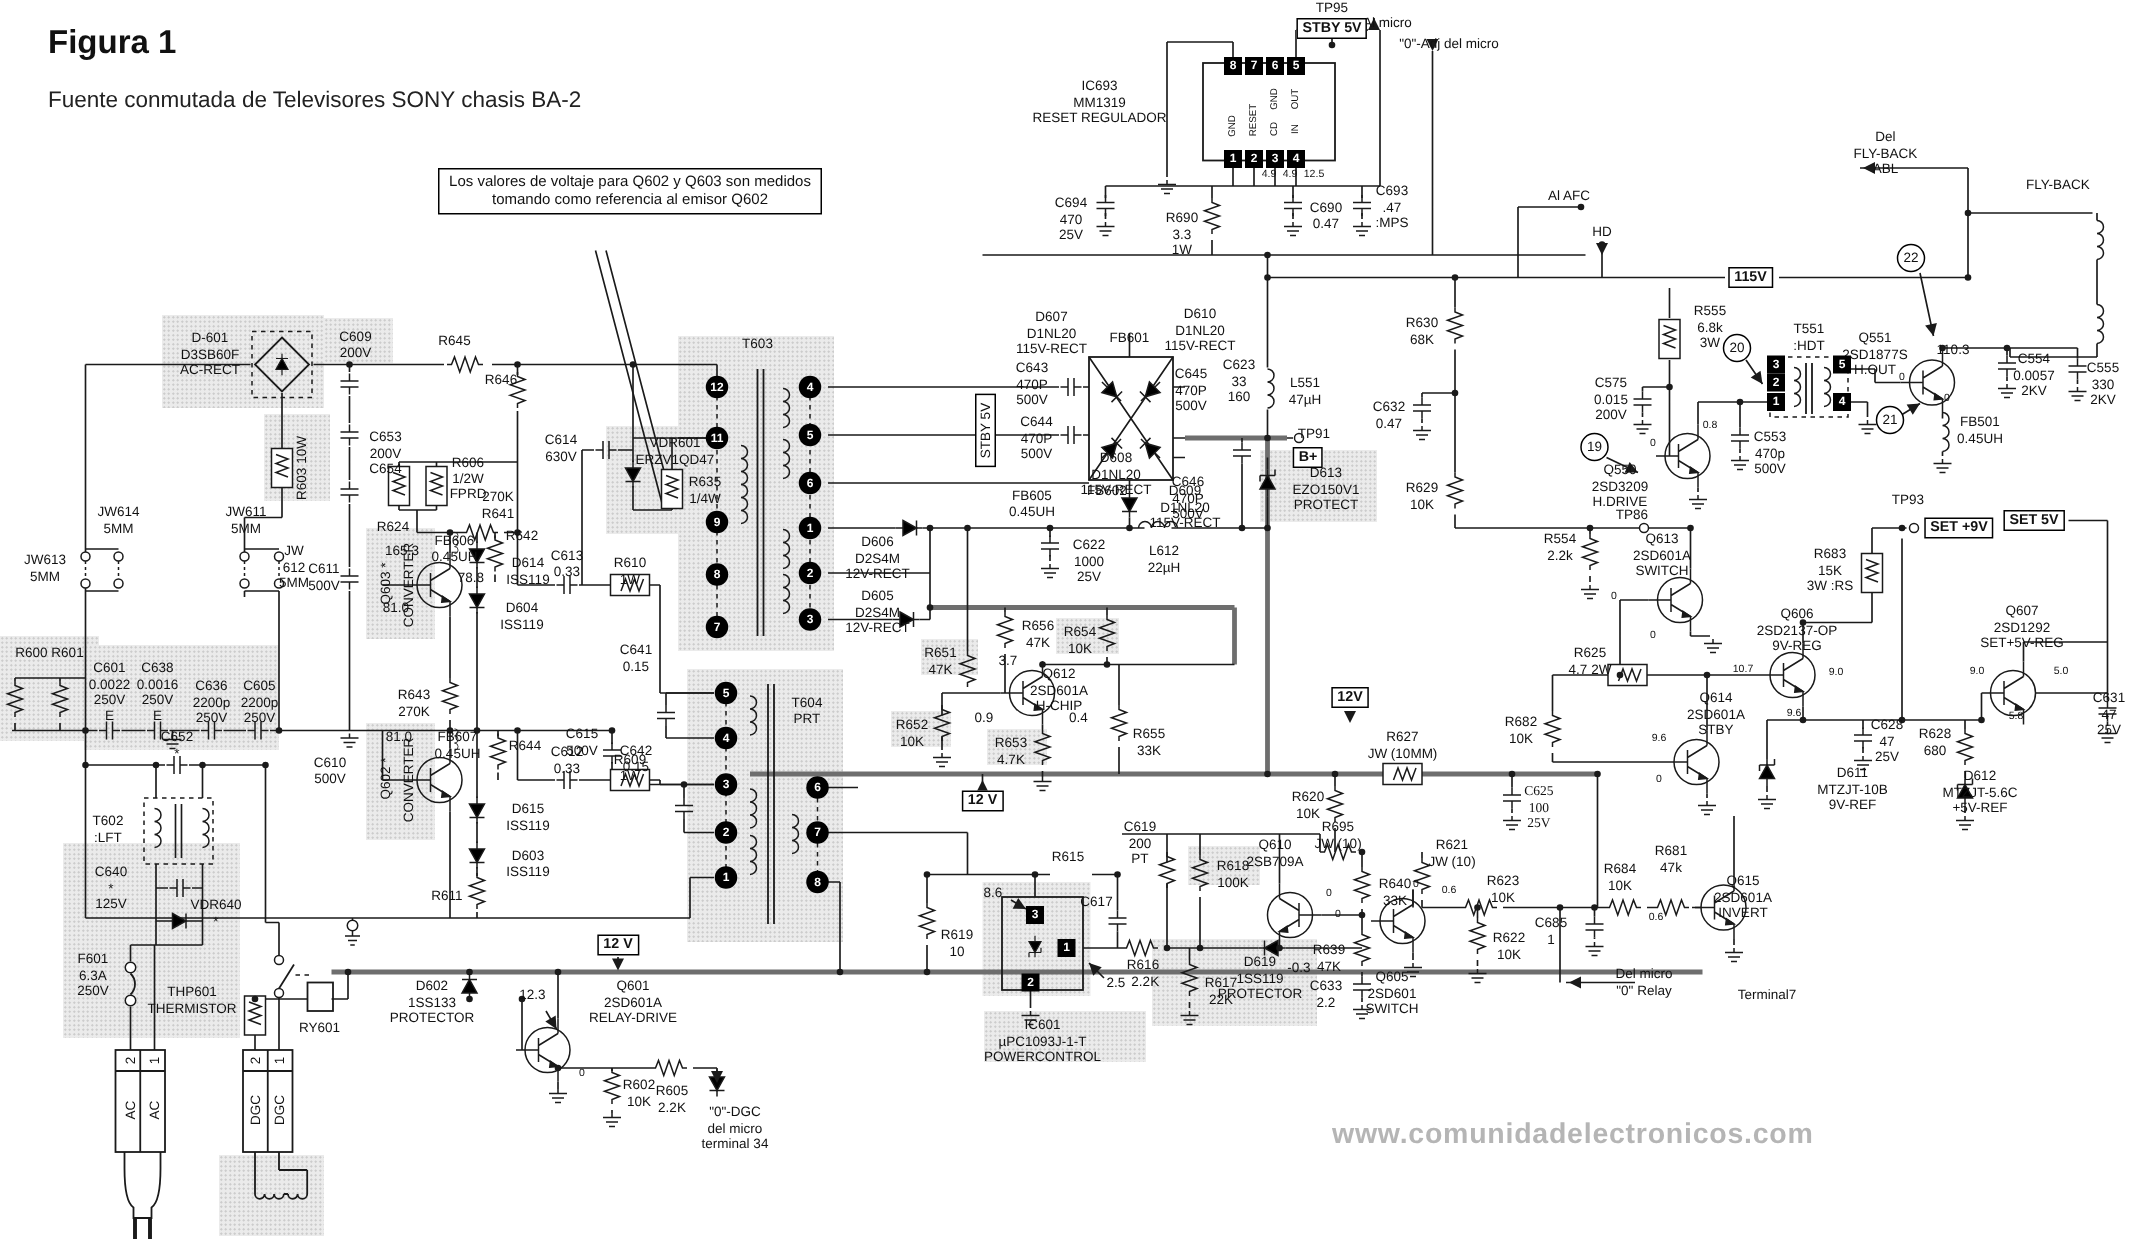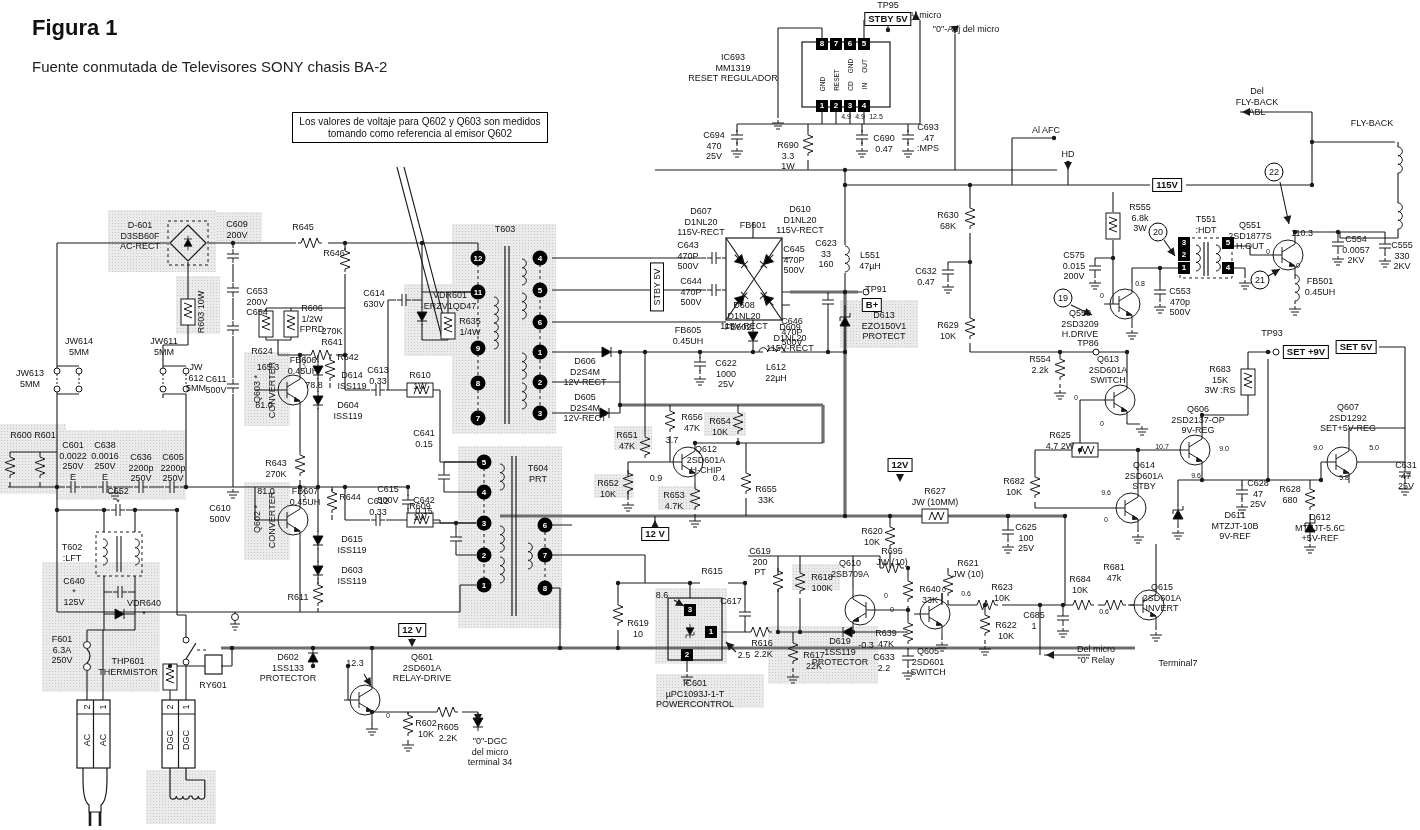--- a/index.html
+++ b/index.html
@@ -602,21 +602,21 @@
       <div class="lbl l" style="left: 706px; top: 444px;">Q612
 2SD601A
 H-CHIP</div>
       <div class="lbl" style="left: 672px; top: 435px;">3.7</div>
       <div class="lbl" style="left: 656px; top: 473px;">0.9</div>
       <div class="lbl" style="left: 719px; top: 473px;">0.4</div>
       <div class="lbl" style="left: 935px; top: 486px;">R627
 JW (10MM)</div>
       <div class="lbl" style="left: 872px; top: 526px;">R620
 10K</div>
-      <div class="lbl" style="left: 1026px; top: 522px;">C625
+      <div class="lbl" style="left: 1026px; top: 522px; font-family: Liberation Serif, serif;">C625
 100
 25V</div>
       <div class="lbl" style="left: 760px; top: 546px;">C619
 200
 PT</div>
       <div class="lbl" style="left: 822px; top: 572px;">R618
 100K</div>
       <div class="lbl" style="left: 712px; top: 566px;">R615</div>
       <div class="lbl" style="left: 731px; top: 596px;">C617</div>
       <div class="lbl" style="left: 662px; top: 590px;">8.6</div>
@@ -845,13 +845,14 @@
       <div class="icpin" style="left: 1184px; top: 255px;">2</div>
       <div class="icpin" style="left: 1184px; top: 268px;">1</div>
       <div class="icpin" style="left: 1228px; top: 243px;">5</div>
       <div class="icpin" style="left: 1228px; top: 268px;">4</div>
       <div class="circ" style="left: 1063px; top: 298px;">19</div>
       <div class="circ" style="left: 1158px; top: 232px;">20</div>
       <div class="circ" style="left: 1260px; top: 280px;">21</div>
       <div class="circ" style="left: 1274px; top: 172px;">22</div>
     </div>
 
+  <div class="wm" style="left:888px;top:746px;">www.comunidadelectronicos.com</div>
 </div>
 
 </body></html>

